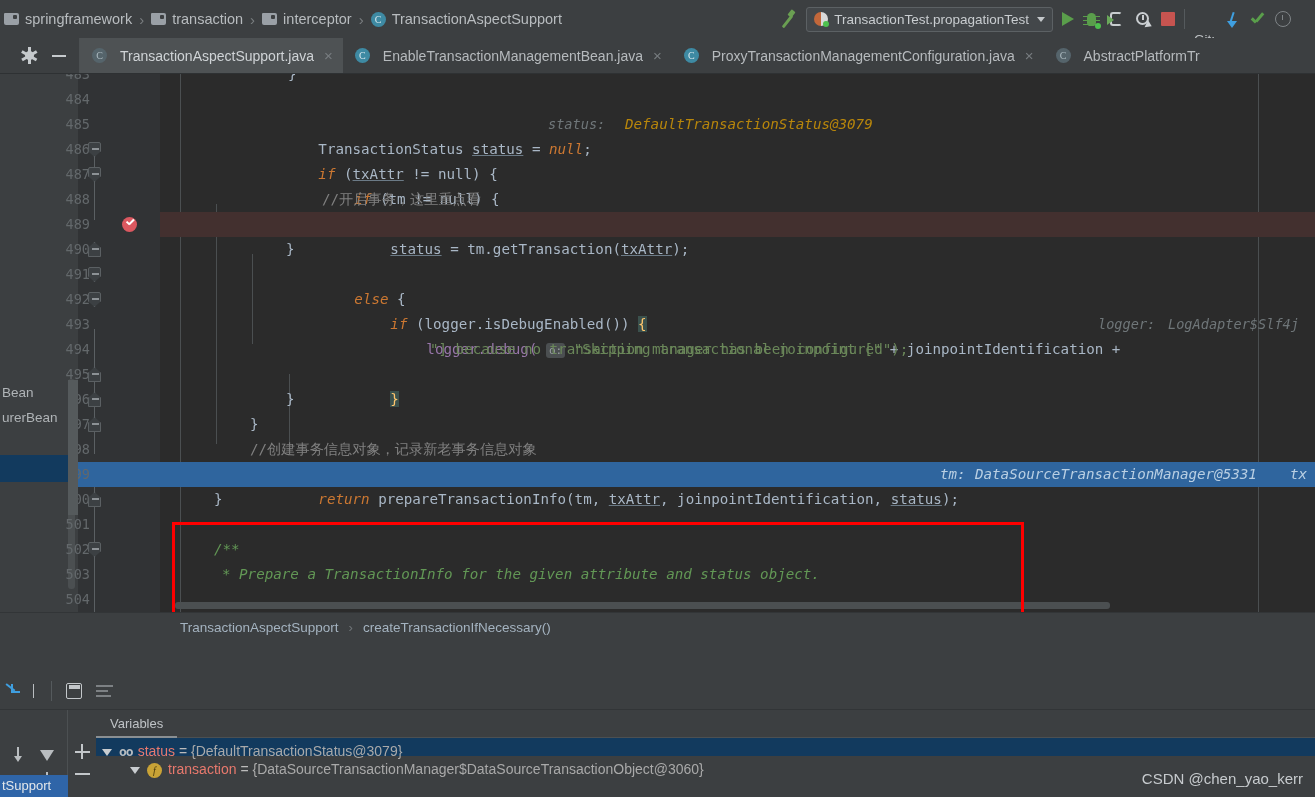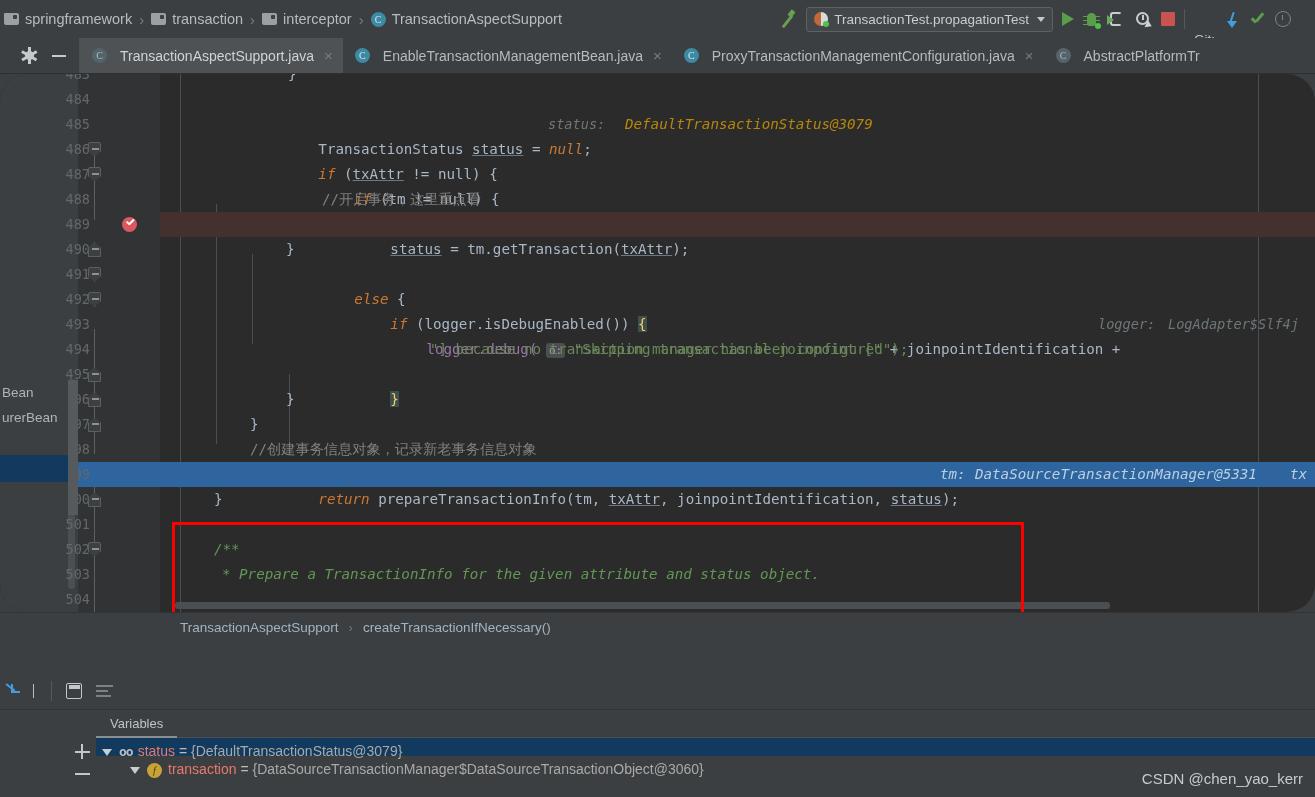--- a/index.html
+++ b/index.html
@@ -154,21 +154,21 @@
   .tab {
     display: flex; align-items: center; padding: 0 10px 0 12px; gap: 7px;
     color: #b6babd; font-size: 14px; white-space: nowrap; cursor: default;
   }
   .tab.active { background: #4e5254; color: #cfd3d6; }
   .tab .x { color: #787d80; font-size: 15px; margin-left: 3px; }
 
   
   .editor {
     position: absolute; left: 0; top: 74px; width: 1315px; height: 538px;
-    background: #2b2b2b; overflow: hidden; border-radius: 28px;
+    background: #2b2b2b; overflow: hidden;
   }
   .linegutter {
     position: absolute; left: 78px; top: 0; width: 82px; height: 538px;
     background: #313335;
   }
   .editor-left-strip {
     position: absolute; left: 0; top: 0; width: 78px; height: 538px;
     background: #3c3f41;
   }
 
@@ -672,20 +672,27 @@
     <span class="tsep"></span>
     <span class="ic-calc"></span>
     <span class="ic-layout">
       <i></i>
         <i></i>
         <i></i>
     </span>
   </div>
 
   <div class="dbg-body">
+    <div class="frames-col">
+      <div class="frames-tools">
+        <span class="ic-arrowdown"></span>
+        <span class="ic-filter"></span>
+      </div>
+      <div class="frame-sel">tSupport</div>
+    </div>
 
     <div class="vars-col">
       <div class="pm-col">
         <span class="ic-plus"></span>
         <span class="ic-minus"></span>
       </div>
       <div class="vars-tabrow">
         <span class="vars-tab">Variables</span>
       </div>
       <div class="vars-tree">

